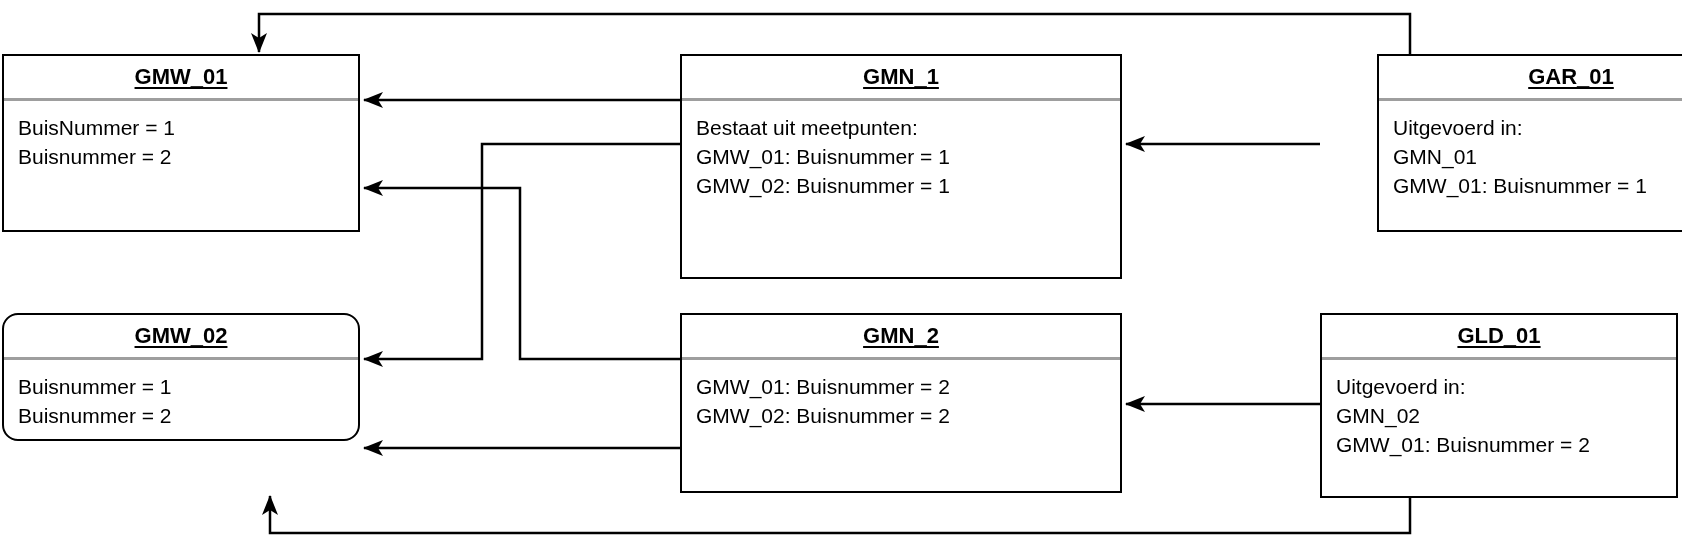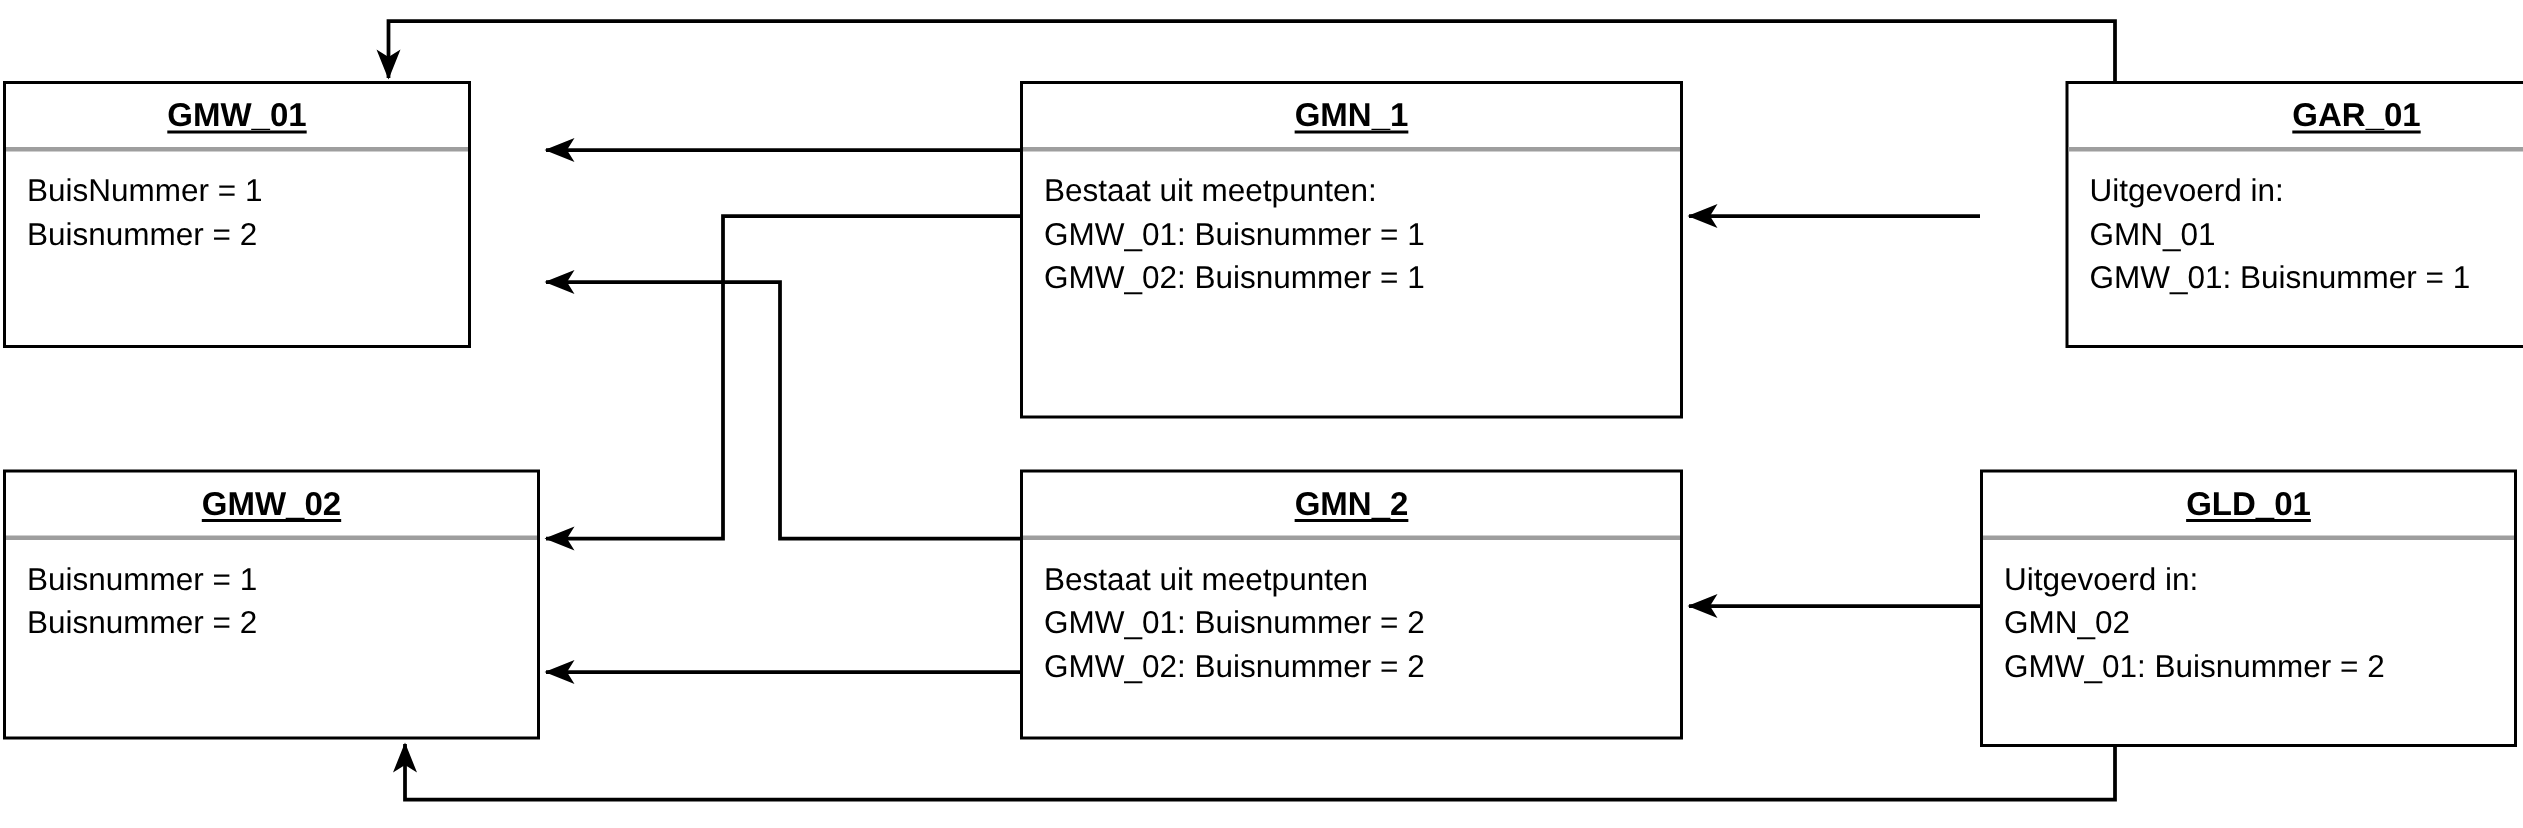--- a/index.html
+++ b/index.html
@@ -50,24 +50,24 @@
   }
   .node-body {
     padding: 12px 14px 0 14px;
     font-size: 21px;
     line-height: 29px;
     color: #000000;
     white-space: nowrap;
     overflow: hidden;
   }
   
-  .n-gmw01 { left: 2px;    top: 54px;  width: 312px; height: 178px; }
+  .n-gmw01 { left: 2px;    top: 54px;  width: 358px; height: 178px; }
   .n-gmn1  { left: 680px;  top: 54px;  width: 442px; height: 225px; }
   .n-gar01 { left: 1377px; top: 54px;  width: 388px; height: 178px; }
-  .n-gmw02 { left: 2px;    top: 313px; width: 358px; height: 180px; }
+  .n-gmw02 { left: 2px;    top: 313px; width: 358px; height: 128px; border-radius: 16px; }
   .n-gmn2  { left: 680px;  top: 313px; width: 442px; height: 180px; }
   .n-gld01 { left: 1320px; top: 313px; width: 358px; height: 185px; }
 </style>
 </head>
 <body>
 
 <div id="canvas">
 
   <svg id="connector-layer" viewBox="0 0 1682 552" xmlns="http://www.w3.org/2000/svg">
     <defs>
@@ -117,21 +117,20 @@
     <div class="node-title">GMW_02</div>
     <div class="node-body">
       <div class="node-line">Buisnummer = 1</div>
       <div class="node-line">Buisnummer = 2</div>
     </div>
   </div>
 
   <div class="node n-gmn2">
     <div class="node-title">GMN_2</div>
     <div class="node-body">
-      <div class="node-line">Bestaat uit meetpunten</div>
       <div class="node-line">GMW_01: Buisnummer = 2</div>
       <div class="node-line">GMW_02: Buisnummer = 2</div>
     </div>
   </div>
 
   <div class="node n-gld01">
     <div class="node-title">GLD_01</div>
     <div class="node-body">
       <div class="node-line">Uitgevoerd in:</div>
       <div class="node-line">GMN_02</div>

